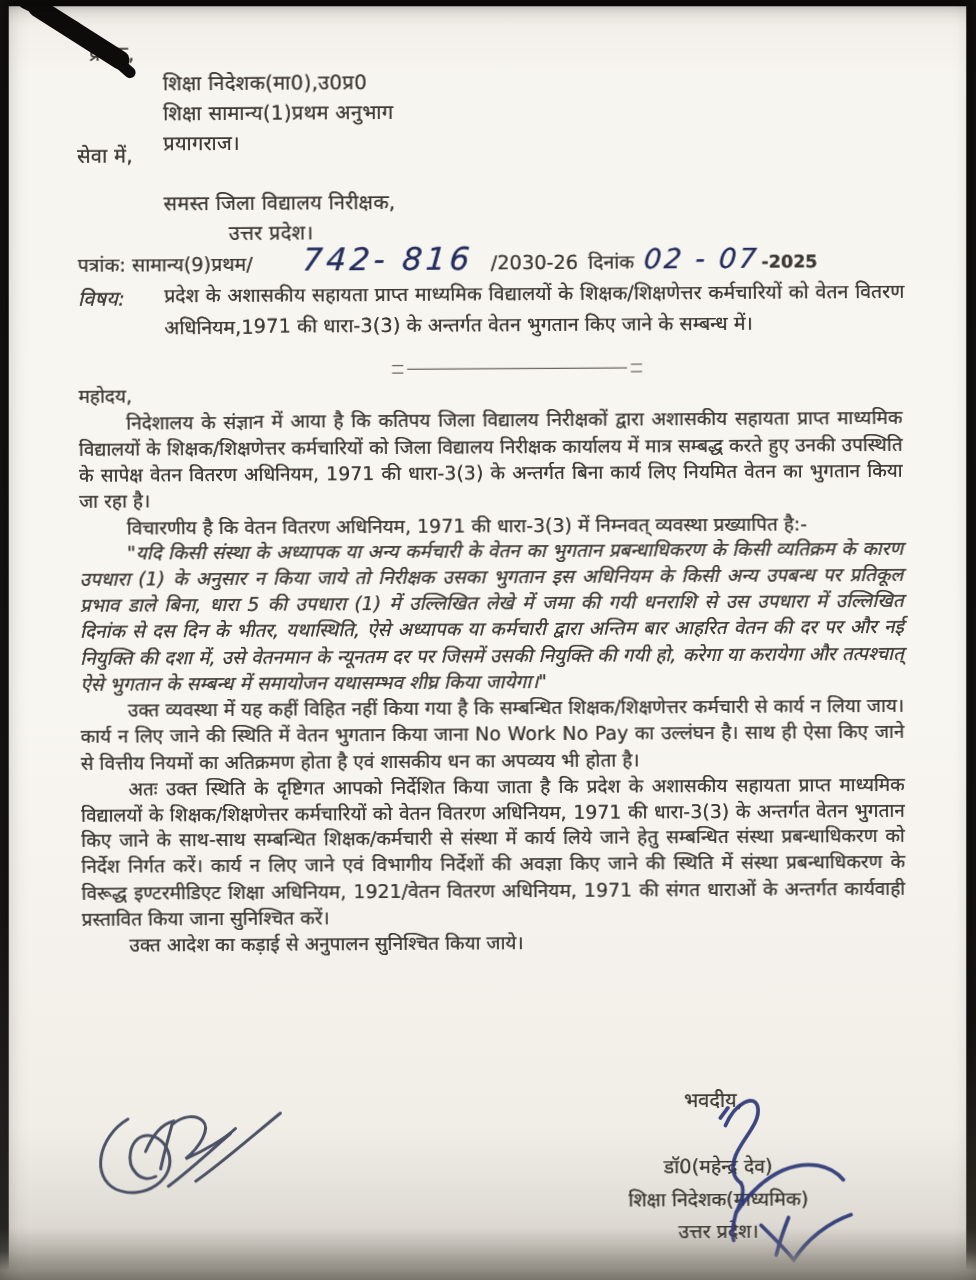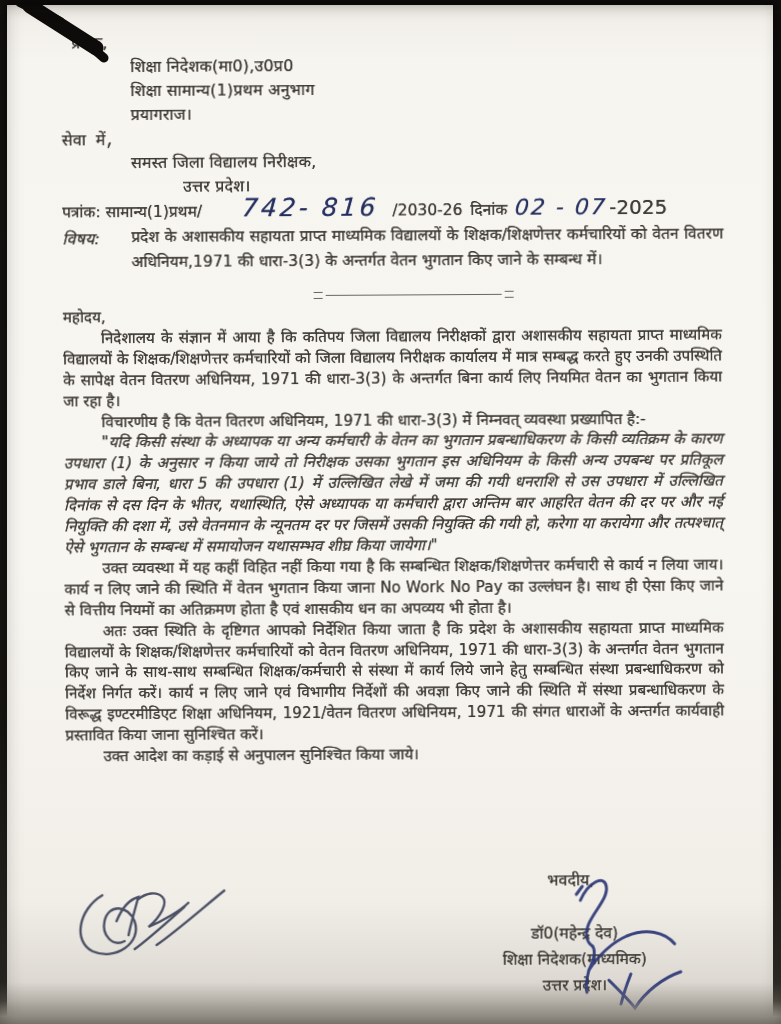--- a/index.html
+++ b/index.html
@@ -21,21 +21,21 @@
     background:linear-gradient(180deg,rgba(150,145,136,0) 0%,rgba(150,145,136,.28) 45%,#a29d93 82%,#8d887e 100%);}
   .content{position:absolute;inset:0;transform:rotate(-.35deg);transform-origin:40% 50%;
     filter:blur(.28px);text-shadow:0 0 .5px rgba(60,54,48,.85);}
   .abs{position:absolute;margin:0;}
   .hdr{font-size:16px;letter-spacing:.2px;}
   .hdr-lines div{line-height:24px;}
   .ref-row{display:flex;align-items:baseline;white-space:nowrap;font-size:15.5px;}
   .hw{font-style:italic;color:#232e5e;text-shadow:0 0 .6px rgba(35,46,94,.7);
       font-size:25px;letter-spacing:3px;transform:skewX(-5deg);display:inline-block;}
   .hw.date{font-size:22px;letter-spacing:2px;}
-  .yr{font-weight:normal;font-size:20px;}
+  .yr{font-weight:bold;font-size:14px;}
   .subject-wrap{line-height:25px;text-align:justify;font-size:15.6px;}
   .divider{position:absolute;left:327px;top:295px;width:176px;height:0;border-top:1.6px solid #6a665f;}
   .divider:before,.divider:after{content:"";position:absolute;top:-4px;width:9px;height:5px;
     border-top:1.4px solid #6a665f;border-bottom:1.4px solid #6a665f;}
   .divider:before{left:-12px;}
   .divider:after{right:-12px;}
   .body-flow{width:659px;font-size:15.2px;line-height:20.9px;text-align:justify;}
   .body-flow p{margin:0;text-indent:38px;}
   .body-flow p.noindent{text-indent:0;}
   .quote{font-style:italic;}
@@ -51,28 +51,28 @@
 
   <div class="content">
 
     <p class="abs hdr" style="left:74px;top:30px;">प्रेषक,</p>
     <div class="abs hdr hdr-lines" style="left:133px;top:54px;">
       <div>शिक्षा निदेशक(मा0),उ0प्र0</div>
       <div>शिक्षा सामान्य(1)प्रथम अनुभाग</div>
       <div>प्रयागराज।</div>
     </div>
 
-    <p class="abs hdr" style="left:64px;top:127px;font-family:Liberation Mono, monospace;">सेवा में,</p>
+    <p class="abs hdr" style="left:64px;top:112px;">सेवा में,</p>
     <div class="abs hdr hdr-lines" style="left:133px;top:150px;">
       <div>समस्त जिला विद्यालय निरीक्षक,</div>
       <div style="padding-left:52px;">उत्तर प्रदेश।</div>
     </div>
 
     <div class="abs ref-row" style="left:64px;top:193px;width:660px;">
-      <span>पत्रांक: सामान्य(1)प्रथम/</span>
+      <span>पत्रांक: सामान्य(9)प्रथम/</span>
       <span class="hw" style="margin:0 14px 0 40px;">742-  816</span>
       <span>/2030-26</span>
       <span style="margin-left:8px;text-align:center;">दिनांक</span>
       <span class="hw date" style="margin:0 2px 0 8px;">02 - 07</span>
       <span class="yr">-2025</span>
     </div>
 
     <p class="abs hdr" style="left:64px;top:226px;font-style:italic;">विषय:</p>
     <div class="abs subject-wrap" style="left:133px;top:224px;width:592px;">प्रदेश के अशासकीय सहायता प्राप्त माध्यमिक विद्यालयों के शिक्षक/शिक्षणेत्तर कर्मचारियों को वेतन वितरण अधिनियम,1971 की धारा-3(3) के अन्तर्गत वेतन भुगतान किए जाने के सम्बन्ध में।</div>
 

